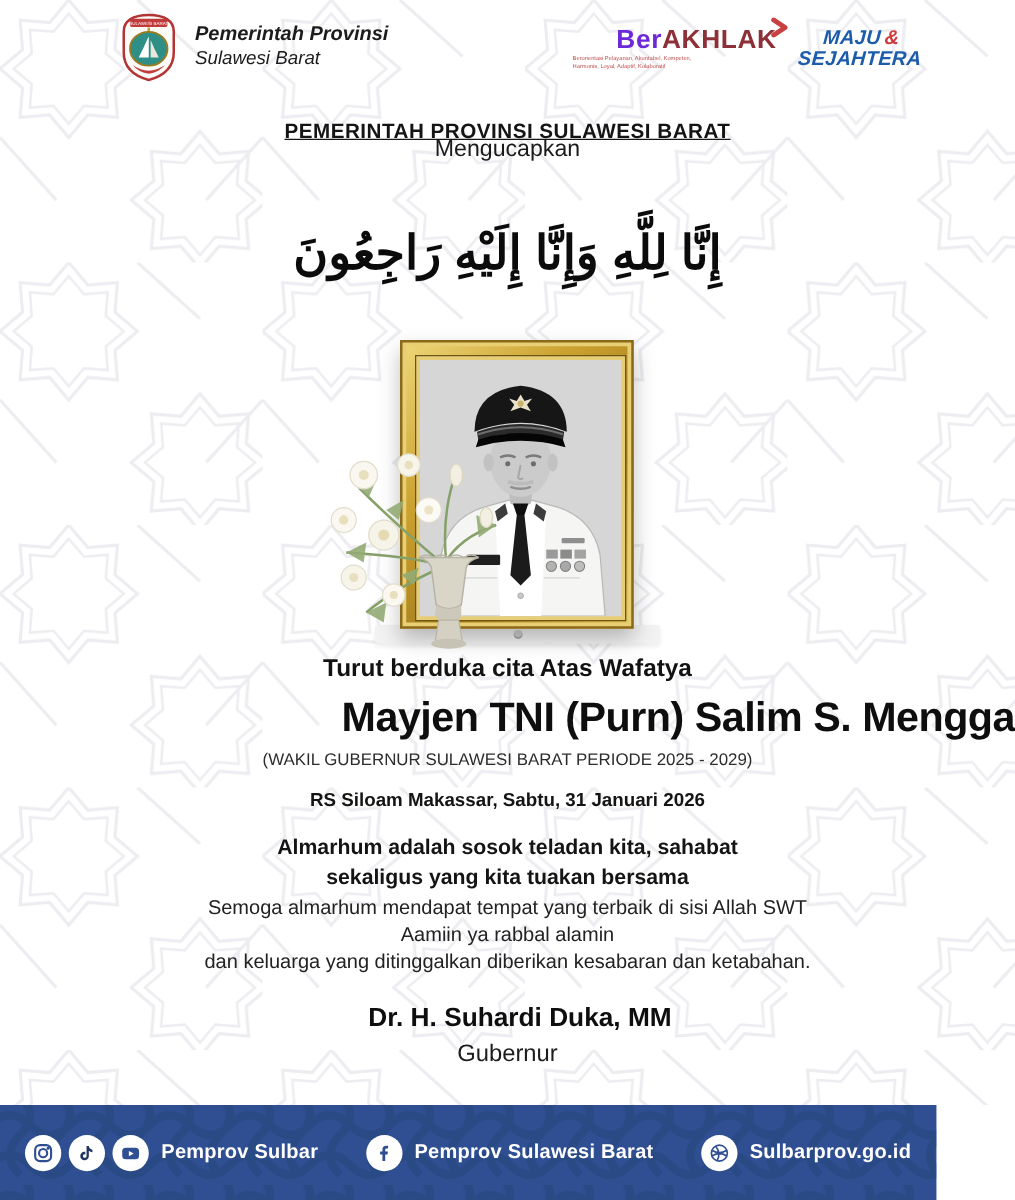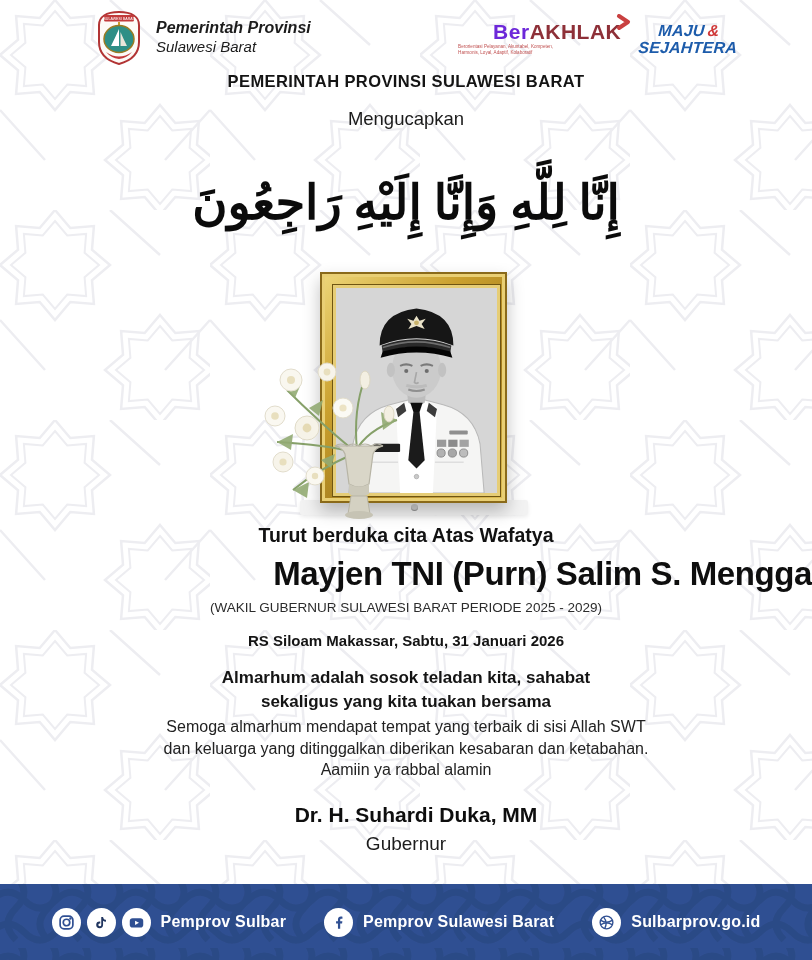--- a/index.html
+++ b/index.html
@@ -15,26 +15,26 @@
   .berakhlak{position:relative;text-align:left;padding-top:8px;}
   .ber-word{font-size:21px;font-weight:800;letter-spacing:.5px;line-height:20px;}
   .ber-prefix{color:#6d28d9;margin-left:35px;}
   .ber-rest{color:#8e3038;}
   .ber-arrow{position:absolute;right:-12px;top:0;}
   .ber-tag{font-size:4.6px;color:#c05050;line-height:6px;margin-top:2px;}
   .motto{margin-top:8px;text-align:center;font-style:italic;font-weight:800;font-size:16px;line-height:17px;
          color:#1d5cab;letter-spacing:.2px;transform:skewX(-4deg);}
   .motto .amp{color:#d03a3a;margin-left:3px;}
   
-  .org-title{position:absolute;left:0;right:0;top:72px;text-align:center;font-weight:800;font-size:16.5px;
-             letter-spacing:.4px;color:#141414;z-index:2;}
+  .org-title{position:absolute;left:0;right:0;top:96px;text-align:center;font-weight:800;font-size:16.5px;
+             letter-spacing:.4px;color:#141414;z-index:2;text-decoration:underline;}
   .intro{position:absolute;left:0;right:0;top:108px;text-align:center;font-weight:500;font-size:18.5px;
          color:#1b1b1b;z-index:2;}
   .arabic{position:absolute;left:0;right:0;top:146px;height:112px;display:flex;align-items:center;justify-content:center;
-          font-family:Liberation Serif, serif;font-size:48px;font-weight:bold;color:#0b0b0b;z-index:2;direction:rtl;}
+          font-family:Liberation Sans, sans-serif;font-size:38px;font-weight:bold;color:#0b0b0b;z-index:2;direction:rtl;}
   
   .shelf{position:absolute;left:300px;top:500px;width:228px;height:15px;background:#f2f2f2;border-radius:2px;
          box-shadow:0 2px 4px rgba(0,0,0,.08);z-index:1;}
   .knob{position:absolute;left:50%;top:4px;width:7px;height:7px;margin-left:-3px;border-radius:50%;
         background:#cfcfcf;box-shadow:inset 0 -1px 1px rgba(0,0,0,.3);}
   .frame{position:absolute;left:320px;top:272px;width:161px;height:205px;z-index:2;
          background:linear-gradient(135deg,#efd87b 0%,#caa02e 35%,#a37c1d 65%,#e3c257 100%);
          padding:13px;box-shadow:0 8px 16px rgba(0,0,0,.25), inset 0 0 0 2px #8a6a1a, inset 0 0 0 5px #e9cf74;}
   .frame-inner{width:100%;height:100%;border:3px solid #e6cd76;outline:1px solid #6f5512;background:#dcdcdc;overflow:hidden;}
   .flowers{position:absolute;left:257px;top:350px;z-index:4;}
@@ -43,21 +43,21 @@
   .deceased-name{position:absolute;left:0;right:0;top:555px;text-align:right;font-weight:800;font-size:33px;
                  letter-spacing:-.4px;color:#0e0e0e;z-index:2;}
   .deceased-role{position:absolute;left:0;right:0;top:600px;text-align:center;font-size:13.5px;color:#2c2c2c;z-index:2;}
   .place-date{position:absolute;left:0;right:0;top:632px;text-align:center;font-weight:800;font-size:15px;color:#141414;z-index:2;}
   .tribute{position:absolute;left:0;right:0;top:666px;text-align:center;font-weight:800;font-size:17px;
            line-height:23.5px;color:#141414;z-index:2;}
   .prayer{position:absolute;left:0;right:0;top:716px;text-align:center;font-size:16px;line-height:21.5px;color:#222;z-index:2;}
   .sig-name{position:absolute;left:0;right:0;top:803px;text-align:center;font-weight:800;font-size:21px;color:#0e0e0e;z-index:2;padding-left:20px;}
   .sig-title{position:absolute;left:0;right:0;top:833px;text-align:center;font-size:19px;color:#1c1c1c;z-index:2;}
   
-  .footer{position:absolute;left:0;top:884px;width:812px;height:76px;background:#2f4f92;z-index:5;overflow:hidden;}
+  .footer{position:absolute;left:0;top:884px;width:749px;height:76px;background:#2f4f92;z-index:5;overflow:hidden;}
   .footer-content{position:relative;height:100%;display:flex;align-items:center;justify-content:center;gap:38px;z-index:2;}
   .soc-group{display:flex;align-items:center;gap:10px;}
   .icon-row{display:flex;align-items:center;gap:6px;}
   .circle{width:29px;height:29px;border-radius:50%;background:#ffffff;display:flex;align-items:center;justify-content:center;}
   .soc-label{color:#ffffff;font-weight:bold;font-size:16px;letter-spacing:.2px;}
 </style>
 </head>
 <body>
 
 <div class="page">
@@ -239,22 +239,22 @@
   <div class="condolence">Turut berduka cita Atas Wafatya</div>
   <div class="deceased-name">Mayjen TNI (Purn) Salim S. Mengga</div>
   <div class="deceased-role">(WAKIL GUBERNUR SULAWESI BARAT PERIODE 2025 - 2029)</div>
   <div class="place-date">RS Siloam Makassar, Sabtu, 31 Januari 2026</div>
   <div class="tribute">
     <div>Almarhum adalah sosok teladan kita, sahabat</div>
     <div>sekaligus yang kita tuakan bersama</div>
   </div>
   <div class="prayer">
     <div>Semoga almarhum mendapat tempat yang terbaik di sisi Allah SWT</div>
+    <div>Aamiin ya rabbal alamin</div>
     <div>dan keluarga yang ditinggalkan diberikan kesabaran dan ketabahan.</div>
-    <div>Aamiin ya rabbal alamin</div>
   </div>
   <div class="sig-name">Dr. H. Suhardi Duka, MM</div>
   <div class="sig-title">Gubernur</div>
 
   <div class="footer">
     <svg width="812" height="76" style="position:absolute;left:0;top:0;" aria-hidden="true">
       <defs>
         <pattern id="footpat" width="64" height="64" patternUnits="userSpaceOnUse">
           <g fill="none" stroke="#284680" stroke-width="7" opacity=".65">
             <path d="M-8 16 Q8 0 24 16 T56 16 T88 16"></path>

